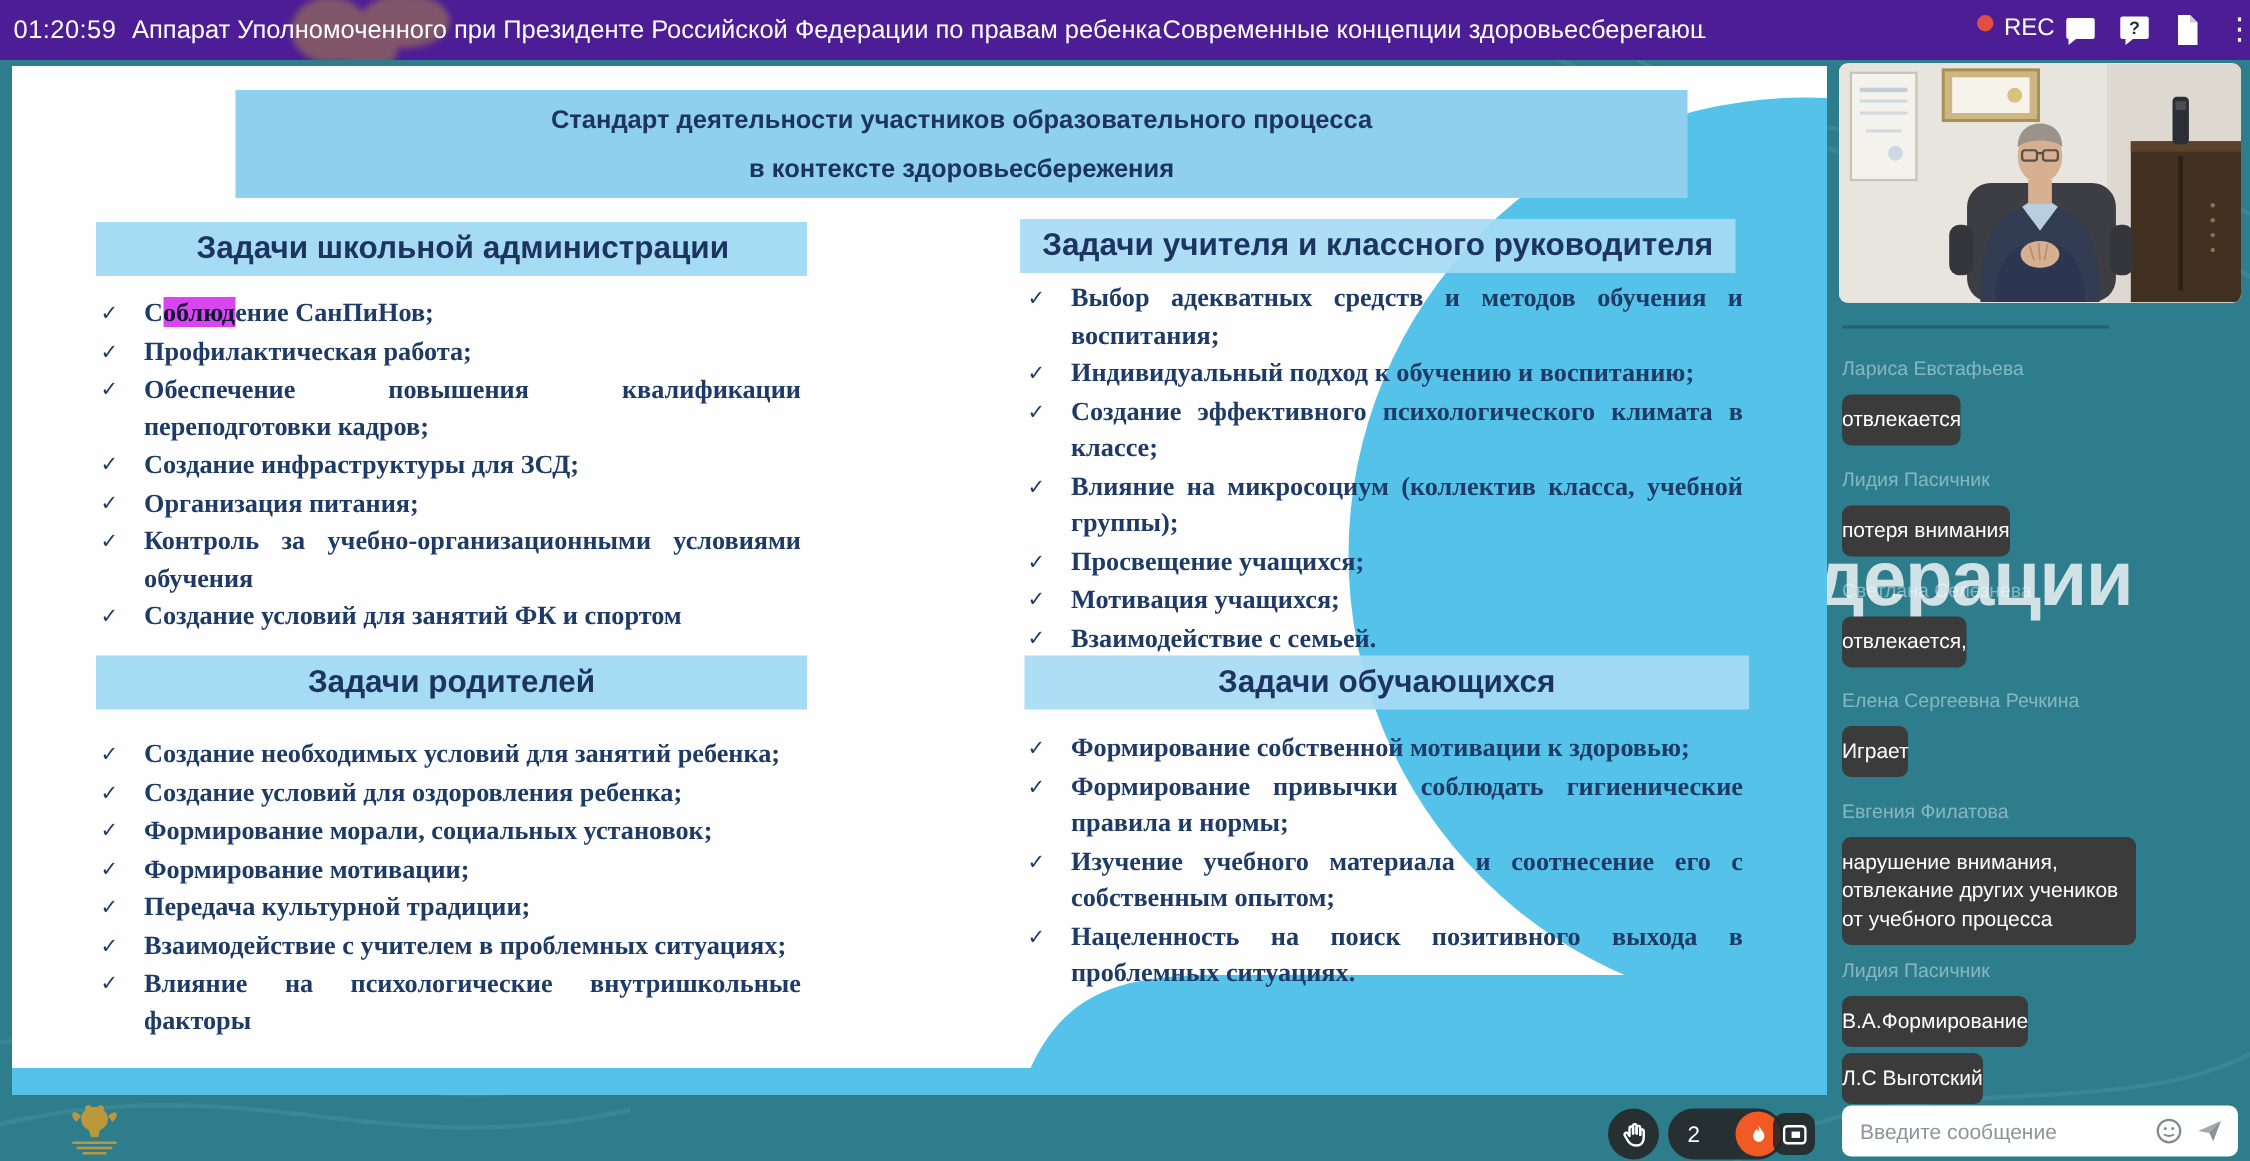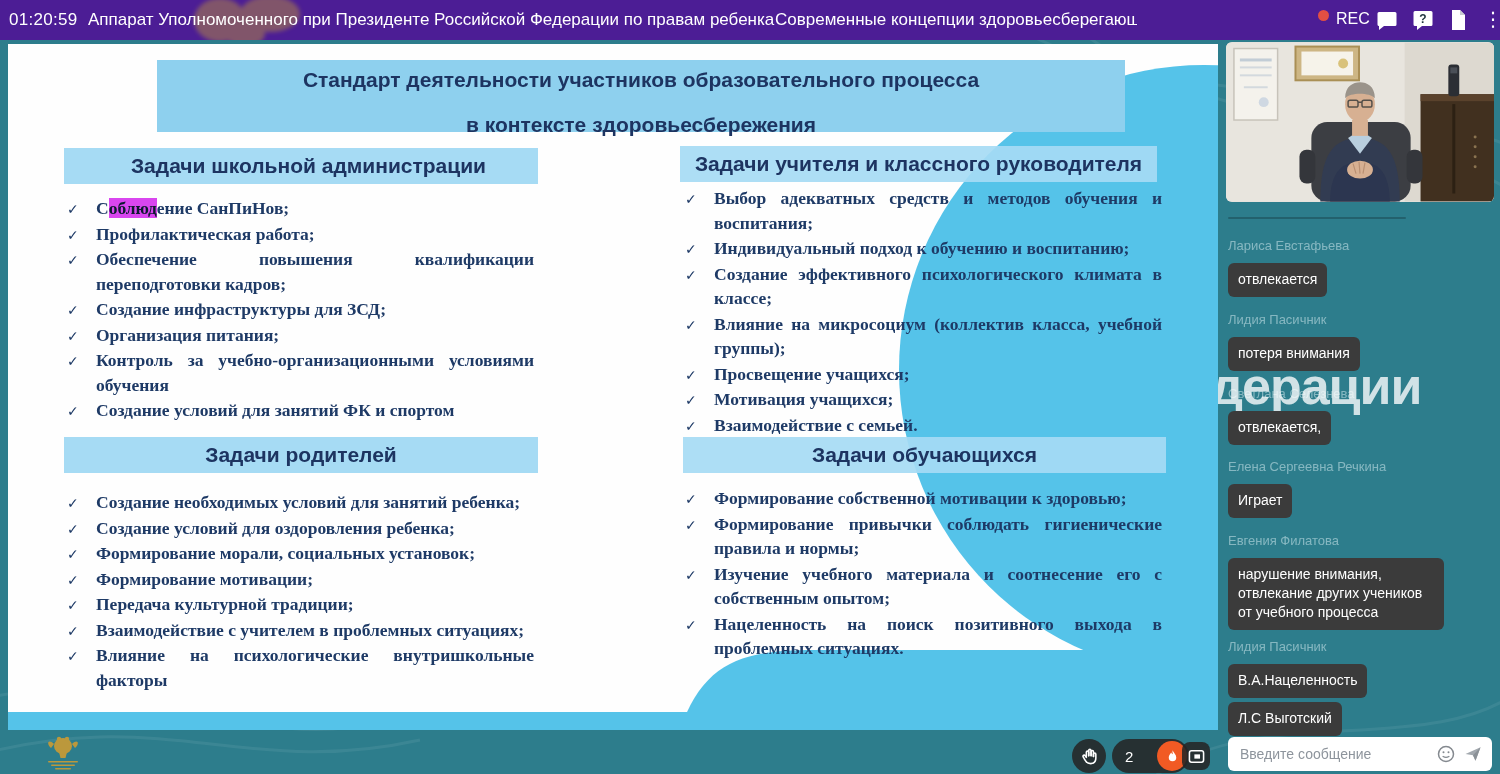--- a/index.html
+++ b/index.html
@@ -21,21 +21,21 @@
   .tb-icon.chat{left:1375px;}  .tb-icon.help{left:1411px;}  .tb-icon.doc{left:1446px;}
   .tb-kebab{position:absolute;left:1483px;top:7px;font-size:20px;color:#fff;width:16px;text-align:center;cursor:pointer;}
   
   .watermark{position:absolute;left:1210px;top:356px;z-index:2;font-size:52px;font-weight:600;color:rgba(255,255,255,.78);letter-spacing:-1px;}
   
   .slide{position:absolute;left:8px;top:44px;width:1210px;height:686px;background:#fefefe;z-index:3;overflow:hidden;}
   .slide-decor{position:absolute;inset:0;z-index:0;}
   .slide *{box-sizing:border-box;}
   .slide-title{position:absolute;left:149px;top:16px;width:968px;height:72px;background:#8ed0ee;z-index:1;
     display:flex;flex-direction:column;justify-content:center;align-items:center;}
-  .slide-title div{font-size:21px;line-height:33px;font-weight:700;color:#1d3461;margin-top:12px;}
+  .slide-title div{font-size:17px;line-height:33px;font-weight:700;color:#1d3461;}
   .band{position:absolute;height:36px;background:#a6dbf4;z-index:1;text-align:center;
     font-size:21px;line-height:36px;font-weight:700;color:#1d3461;}
   .band.admin{left:56px;top:104px;width:474px;padding-left:15px;}
   .band.teacher{left:672px;top:102px;width:477px;background:rgba(166,219,244,.92);}
   .band.parents{left:56px;top:393px;width:474px;}
   .band.students{left:675px;top:393px;width:483px;background:rgba(166,219,244,.92);}
   ul.blist{position:absolute;z-index:1;margin:0;padding:0;list-style:none;
     font-family:"Liberation Serif",serif;font-weight:700;font-size:17.5px;line-height:24.5px;color:#1e3a66;}
   ul.blist li{position:relative;padding-left:30px;text-align:justify;text-align-last:left;margin-bottom:1px;}
   ul.blist .check{position:absolute;left:1px;top:1px;font-family:"DejaVu Sans",sans-serif;font-weight:700;font-size:14px;}
@@ -44,21 +44,21 @@
   .list-teacher{left:676px;top:142px;width:478px;}
   .list-students{left:676px;top:442px;width:478px;}
   .marked{background:#d946ef;color:#0e1830;}
   .slide-emblem{position:absolute;left:36px;top:688px;z-index:1;opacity:.95;}
   
   .video{position:absolute;left:1226px;top:42px;width:268px;height:160px;border-radius:6px;overflow:hidden;z-index:4;cursor:pointer;background:#e6e3dc;}
   .divider{position:absolute;left:1228px;top:217px;width:178px;height:2px;border-radius:1px;background:rgba(0,0,0,.22);z-index:2;}
   .msg{position:absolute;left:1228px;width:266px;}
   .msg .author{position:relative;z-index:1;font-size:13px;color:rgba(222,242,246,.5);margin-bottom:10px;}
   .msg .bubble{position:relative;z-index:4;width:max-content;max-width:196px;background:#3b3b3b;color:#fff;
-    font-size:14px;line-height:19px;padding:7px 10px 8px;border-radius:6px;margin-bottom:4px;}
+    font-size:14px;line-height:19px;padding:7px 0 8px;border-radius:6px;margin-bottom:4px;}
   .m1{top:238px;} .m2{top:312px;} .m3{top:386px;} .m4{top:459px;} .m5{top:533px;} .m6{top:639px;}
   
   .ctl{position:absolute;z-index:6;background:rgba(38,38,38,.88);display:flex;align-items:center;justify-content:center;cursor:pointer;}
   .ctl-hand{left:1072px;top:739px;width:34px;height:34px;border-radius:50%;}
   .ctl-pill{left:1112px;top:739px;width:64px;height:34px;border-radius:17px;justify-content:flex-start;padding-left:13px;}
   .ctl-pill .cnt{color:#fff;font-size:15px;}
   .ctl-pill .flame{position:absolute;right:2px;top:2px;width:30px;height:30px;border-radius:50%;background:#f15a24;display:flex;align-items:center;justify-content:center;}
   .ctl-pip{left:1182px;top:742px;width:28px;height:28px;border-radius:8px;}
   
   .input-bar{position:absolute;left:1228px;top:737px;width:264px;height:34px;background:#fff;border-radius:6px;z-index:6;
@@ -243,21 +243,21 @@
 <div class="msg m4">
   <div class="author">Елена Сергеевна Речкина</div>
   <div class="bubble">Играет</div>
 </div>
 <div class="msg m5">
   <div class="author">Евгения Филатова</div>
   <div class="bubble">нарушение внимания, отвлекание других учеников от учебного процесса</div>
 </div>
 <div class="msg m6">
   <div class="author">Лидия Пасичник</div>
-  <div class="bubble">В.А.Нацеленность</div>
+  <div class="bubble">В.А.Формирование</div>
   <div class="bubble">Л.С Выготский</div>
 </div>
 
 <div class="ctl ctl-hand">
   <svg width="19" height="19" viewBox="0 0 24 24">
     <g fill="none" stroke="#fff" stroke-width="2" stroke-linecap="round" stroke-linejoin="round">
       <path d="M8 12V6.5a1.5 1.5 0 0 1 3 0V11"></path>
       <path d="M11 11V4.5a1.5 1.5 0 0 1 3 0V11"></path>
       <path d="M14 11V6a1.5 1.5 0 0 1 3 0v6"></path>
       <path d="M17 12v-3a1.5 1.5 0 0 1 3 0v5c0 4.5-2.5 7-6.5 7S7.5 19 6 16l-2-3.5a1.5 1.5 0 0 1 2.6-1.5L8 13"></path>

